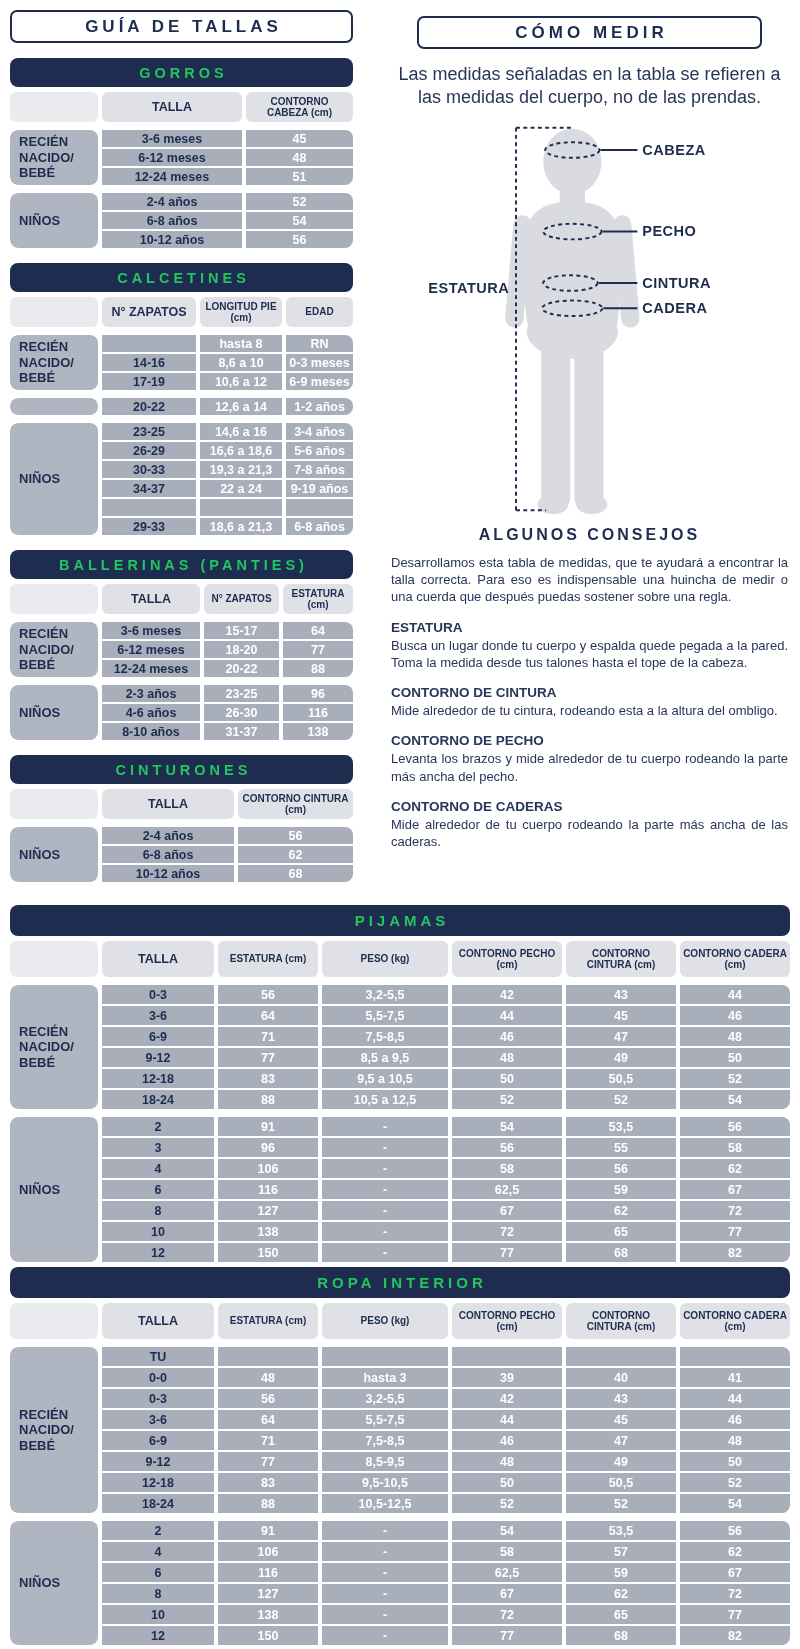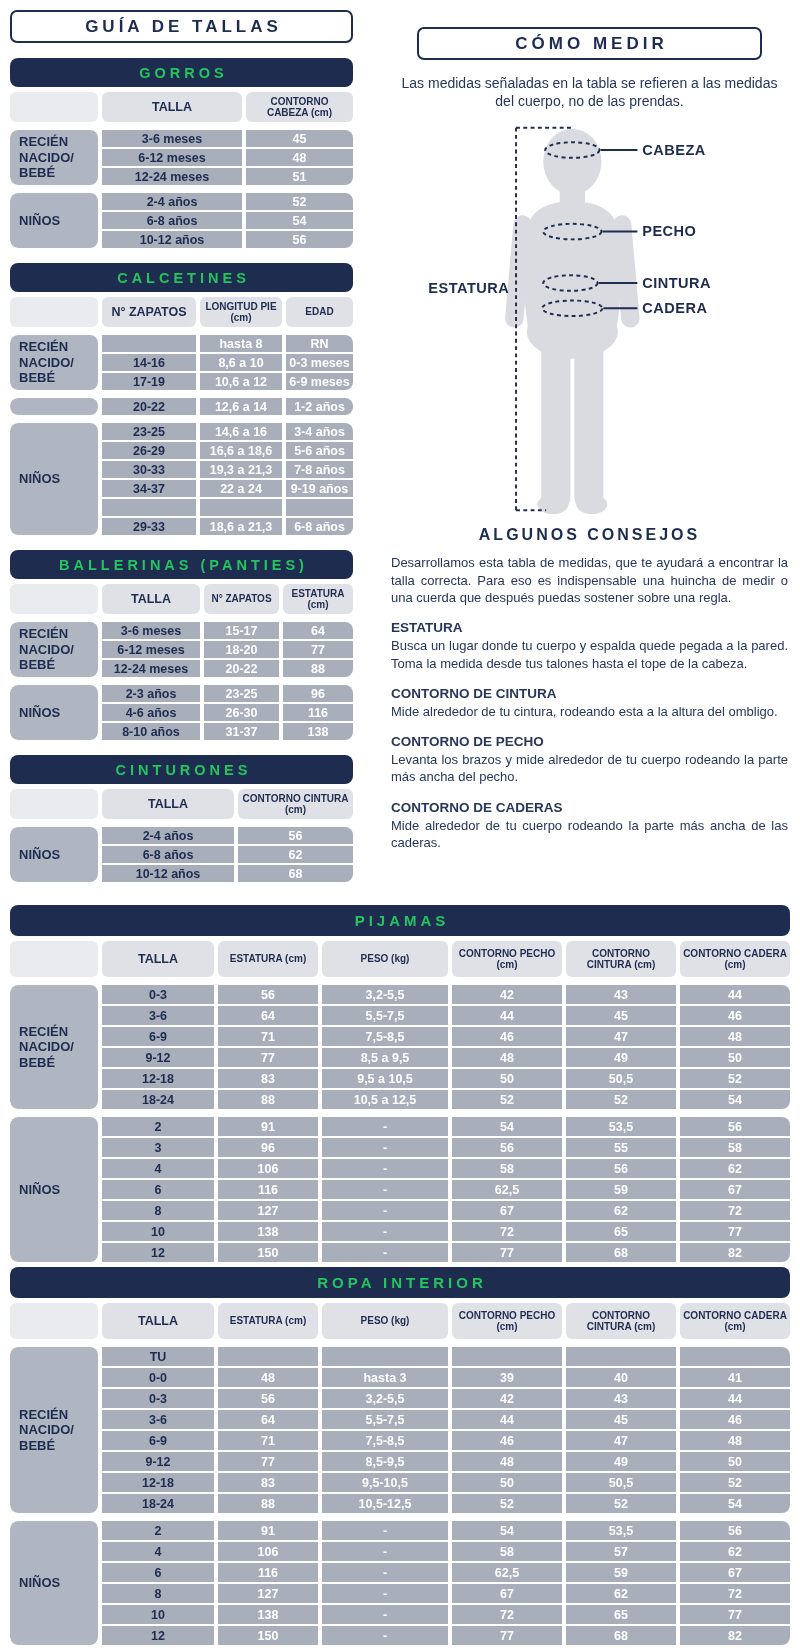--- a/index.html
+++ b/index.html
@@ -18,21 +18,21 @@
   }
   .top{display:flex;gap:36px;height:885px;}
   .col-left{width:343px;flex:none;}
   .col-right{flex:1;min-width:0;}
 
   .title-box{
     border:2px solid var(--navy);border-radius:7px;color:var(--navy);
     font-weight:bold;font-size:17px;letter-spacing:4px;text-indent:4px;
     text-align:center;padding:5px 0 4px;
   }
-  .col-right .title-box{margin:17px 28px 0;}
+  .col-right .title-box{margin:6px 28px 0;}
 
   .sec{margin-top:15px;}
   .banner{
     background:var(--navy);border-radius:8px;color:#22c55e;font-weight:bold;
     font-size:14.5px;letter-spacing:4px;text-indent:4px;text-align:center;
     height:29px;line-height:30px;
   }
   .bigsec .banner{height:31px;line-height:32px;font-size:15px;}
   .bigsec{margin-top:10px;}
   .bigsec + .bigsec{margin-top:5px;border-radius:30px;}
@@ -56,21 +56,21 @@
     font-size:13px;line-height:1.2;display:flex;align-items:center;
     padding-left:9px;white-space:pre-line;
   }
   .cell{
     display:flex;align-items:center;justify-content:center;
     background:var(--cellgray);font-weight:bold;font-size:12.5px;
   }
   .c0{color:var(--navy);}
   .cv{color:#fff;}
 
-  .intro{margin:14px 6px 0;font-size:14px;text-align:center;line-height:1.3;}
+  .intro{margin:14px 6px 0;font-size:18px;text-align:center;line-height:1.3;}
   .diagram{margin-top:8px;display:block;}
   .dash{fill:none;stroke:var(--navy);stroke-width:2;stroke-dasharray:4 3.5;}
   .lline{stroke:var(--navy);stroke-width:2;}
   .dlabel{fill:var(--navy);font-weight:bold;font-size:15px;letter-spacing:0.5px;font-family:"Liberation Sans",sans-serif;}
   .sil{fill:var(--sil);}
   .consejos-title{
     text-align:center;font-weight:bold;font-size:16px;letter-spacing:3px;
     color:var(--navy);margin-top:8px;
   }
   .consejos{margin:10px 2px 0;font-size:13px;line-height:1.33;text-align:justify;}

